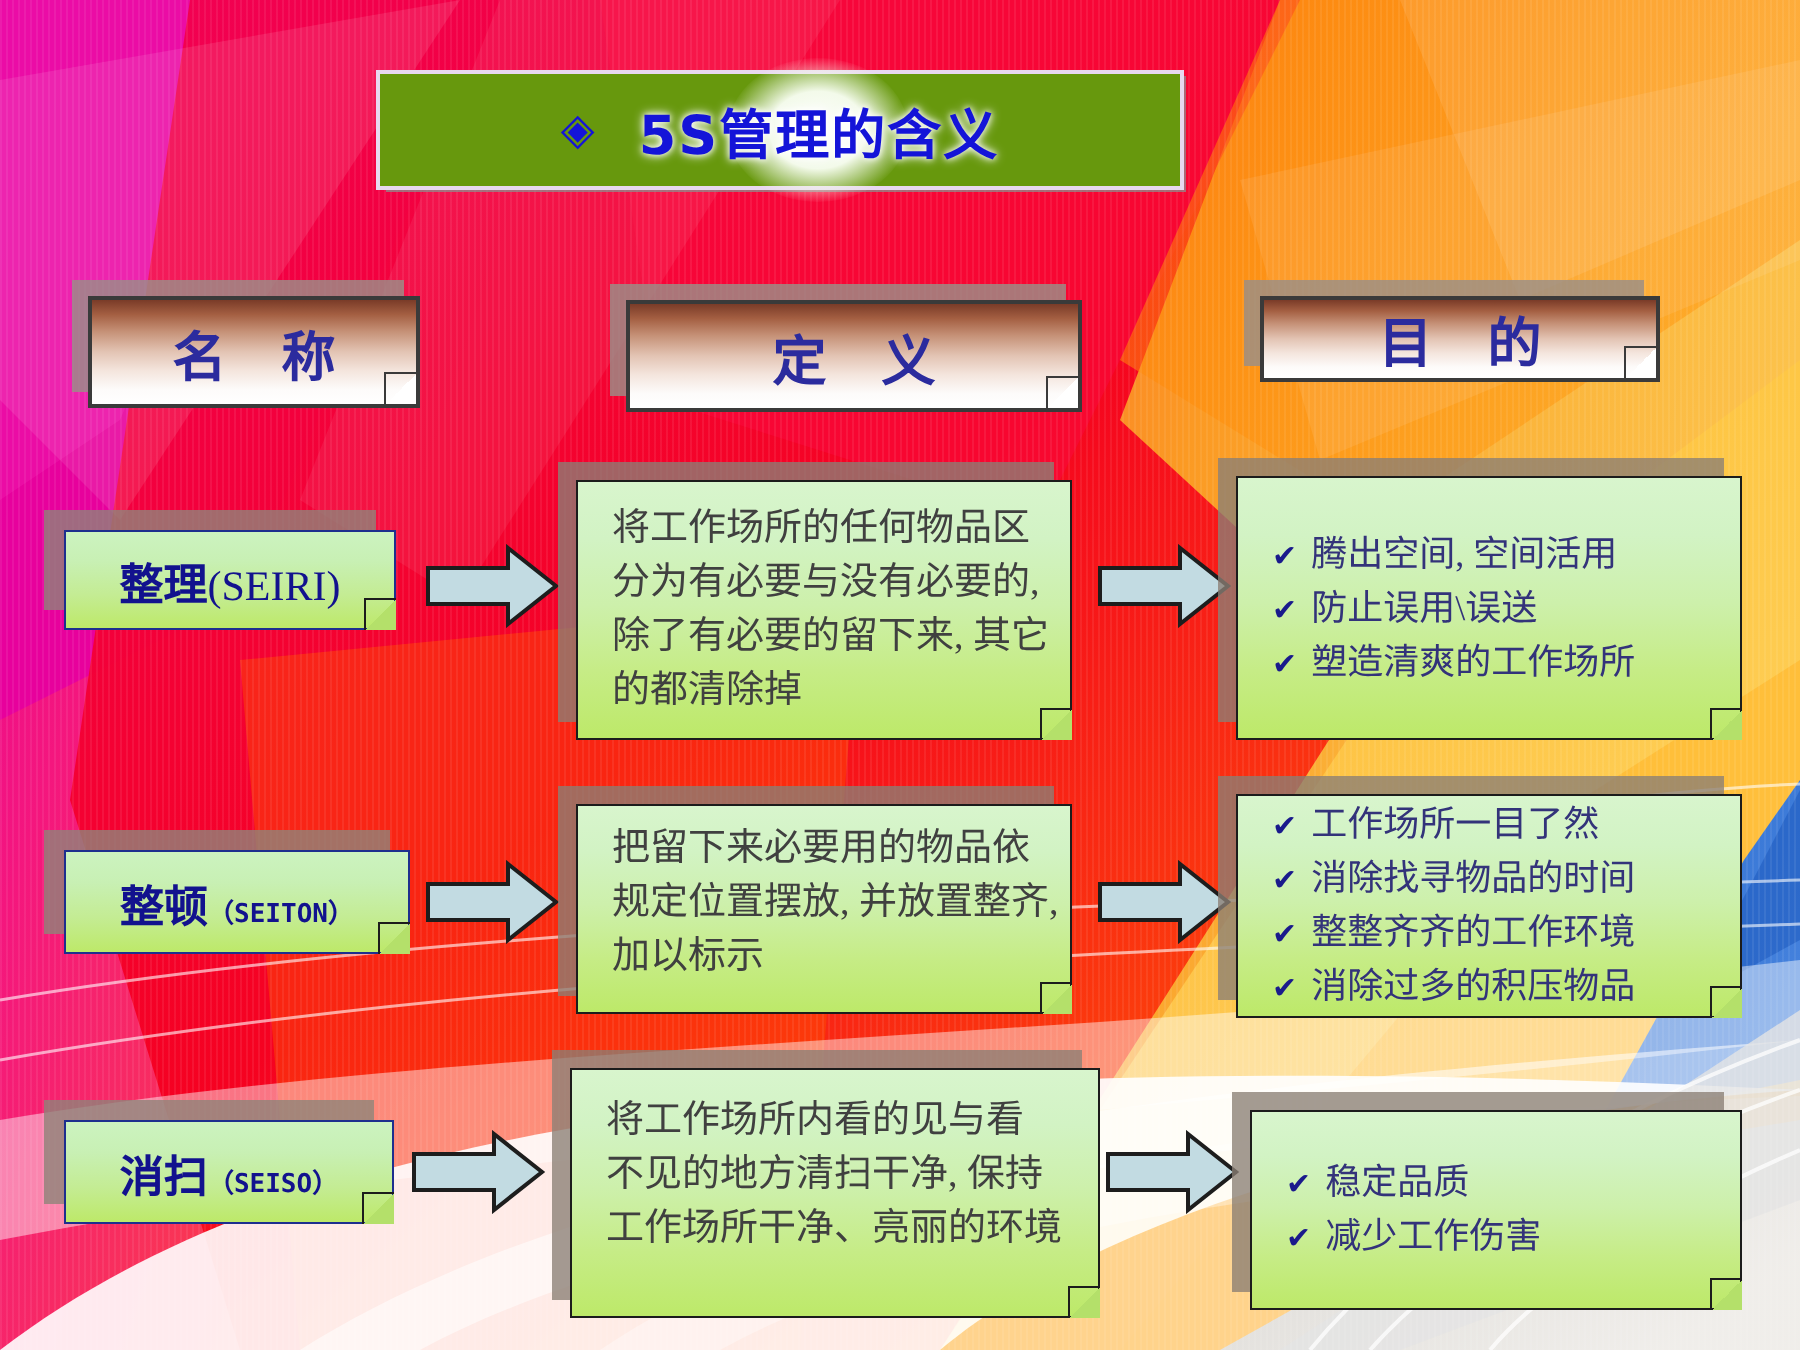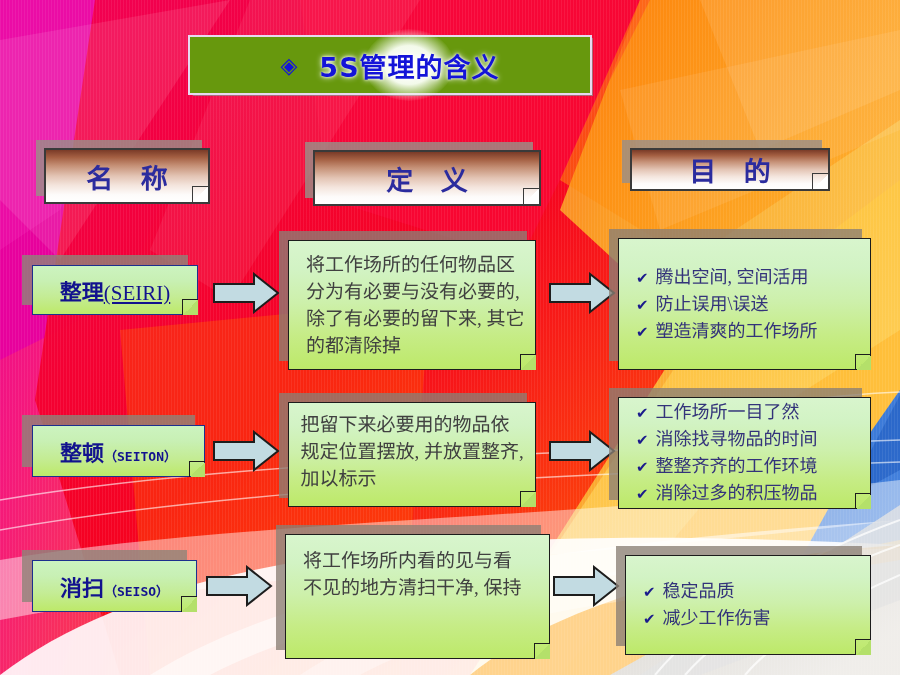--- a/index.html
+++ b/index.html
@@ -96,21 +96,21 @@
   
   .name-card .card-box{
     background:linear-gradient(to bottom,#ccf3c0 0%,#c8f0b4 30%,#c4ec94 65%,#bde969 100%);
     border:1.6px solid #1d2f8e;
   }
   .name-card .card-shadow{left:-10px;top:-10px;background:#8f8579;opacity:.8;}
   .name-text{
     color:#12128e;font-weight:bold;text-align:center;white-space:nowrap;
   }
   .name-cn{font-family:"DejaVu Sans","Liberation Sans",sans-serif;font-size:22px;}
-  .name-rom-serif{font-family:"Liberation Serif","DejaVu Serif",serif;font-size:21px;font-weight:normal;text-decoration:underline;}
+  .name-rom-serif{font-family:"Liberation Serif","DejaVu Serif",serif;font-size:21px;font-weight:normal;}
   .name-rom-mono{font-family:"DejaVu Sans Mono","Liberation Mono",monospace;font-size:13px;font-weight:bold;letter-spacing:0px;}
 
   
   .def-text{
     color:#404040;font-size:19px;line-height:27px;
     font-family:"Liberation Serif","DejaVu Serif",serif;
     padding:0 18px;
   }
   .def-text div{white-space:nowrap;}
 
@@ -325,21 +325,21 @@
 
   <div class="arrow" style="left:212px;top:430px;">
     <svg width="68" height="42" viewBox="0 0 68 42">
       <polygon points="2,12 42,12 42,2 66,21 42,40 42,30 2,30" fill="#c2dbe2" stroke="#1d1d1d" stroke-width="2" stroke-linejoin="miter"></polygon>
     </svg>
   </div>
 
   <div class="card" style="left:288px;top:402px;width:248px;height:105px;">
     <div class="card-shadow"></div>
     <div class="card-box"></div>
-    <div class="card-inner" style="justify-content:flex-start;padding-top:9px;align-items:center;">
+    <div class="card-inner" style="justify-content:flex-start;padding-top:9px;">
       <div class="def-text">
         <div>把留下来必要用的物品依</div>
         <div>规定位置摆放, 并放置整齐,</div>
         <div>加以标示</div>
       </div>
     </div>
     <span class="fold green"></span>
   </div>
 
   <div class="arrow" style="left:548px;top:430px;">
@@ -391,20 +391,21 @@
     </svg>
   </div>
 
   <div class="card" style="left:285px;top:534px;width:265px;height:125px;">
     <div class="card-shadow"></div>
     <div class="card-box"></div>
     <div class="card-inner" style="justify-content:flex-start;padding-top:13px;border-radius:27px;">
       <div class="def-text">
         <div>将工作场所内看的见与看</div>
         <div>不见的地方清扫干净, 保持</div>
+        <div>工作场所干净、亮丽的环境</div>
       </div>
     </div>
     <span class="fold green"></span>
   </div>
 
   <div class="arrow" style="left:552px;top:565px;">
     <svg width="68" height="42" viewBox="0 0 68 42">
       <polygon points="2,12 42,12 42,2 66,21 42,40 42,30 2,30" fill="#c2dbe2" stroke="#1d1d1d" stroke-width="2" stroke-linejoin="miter"></polygon>
     </svg>
   </div>

